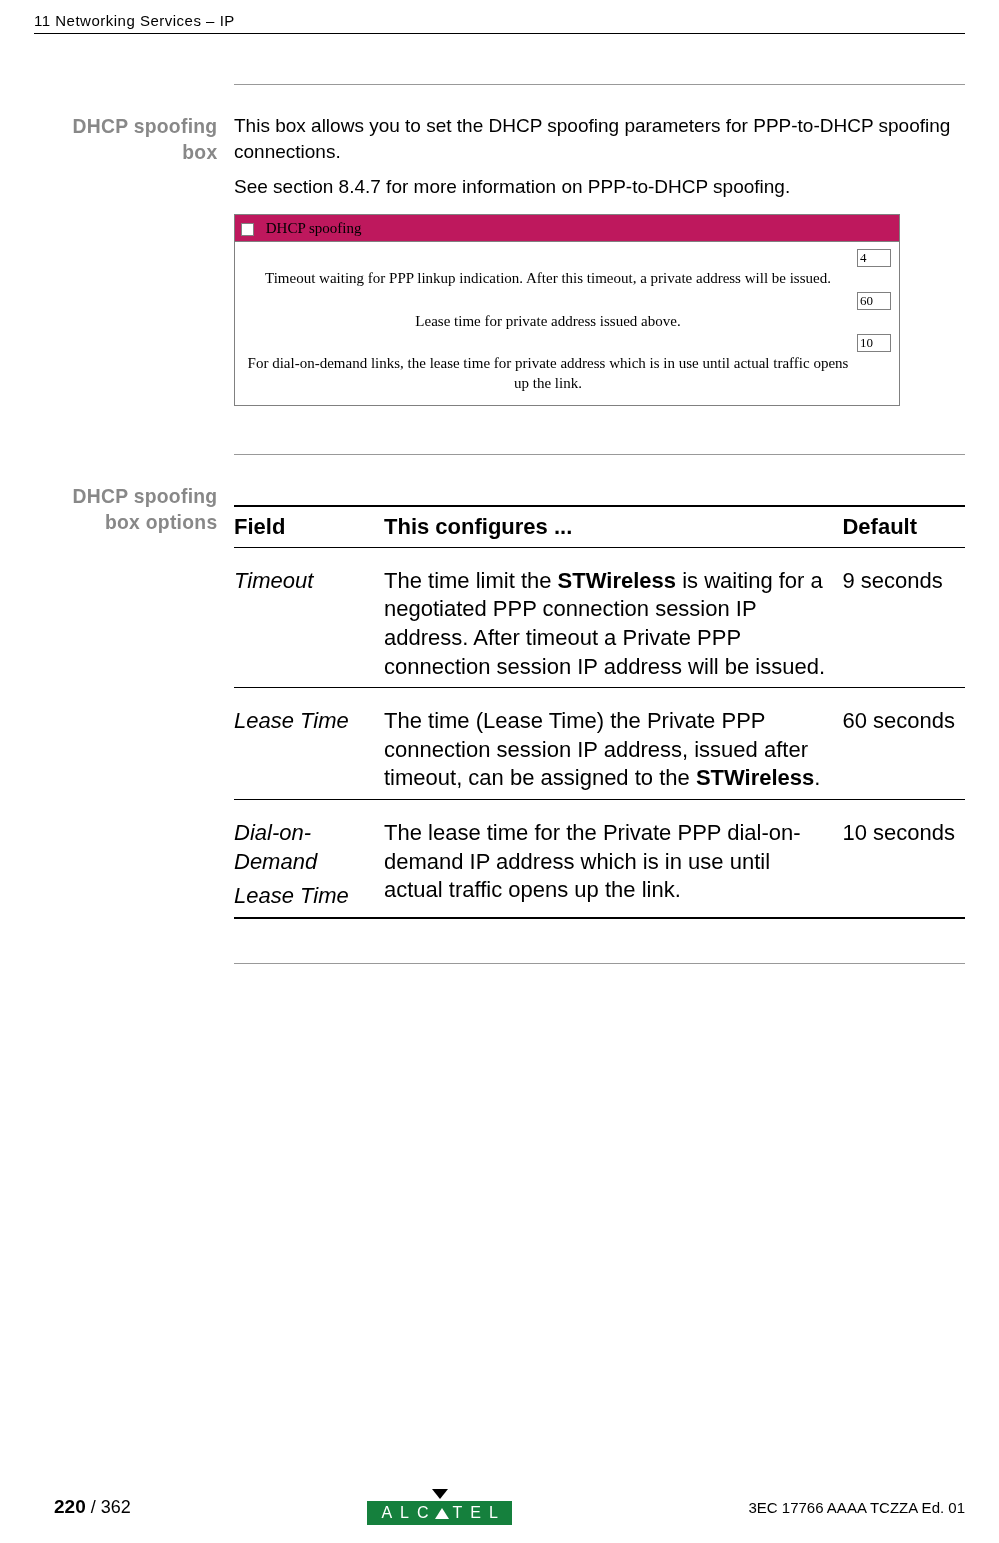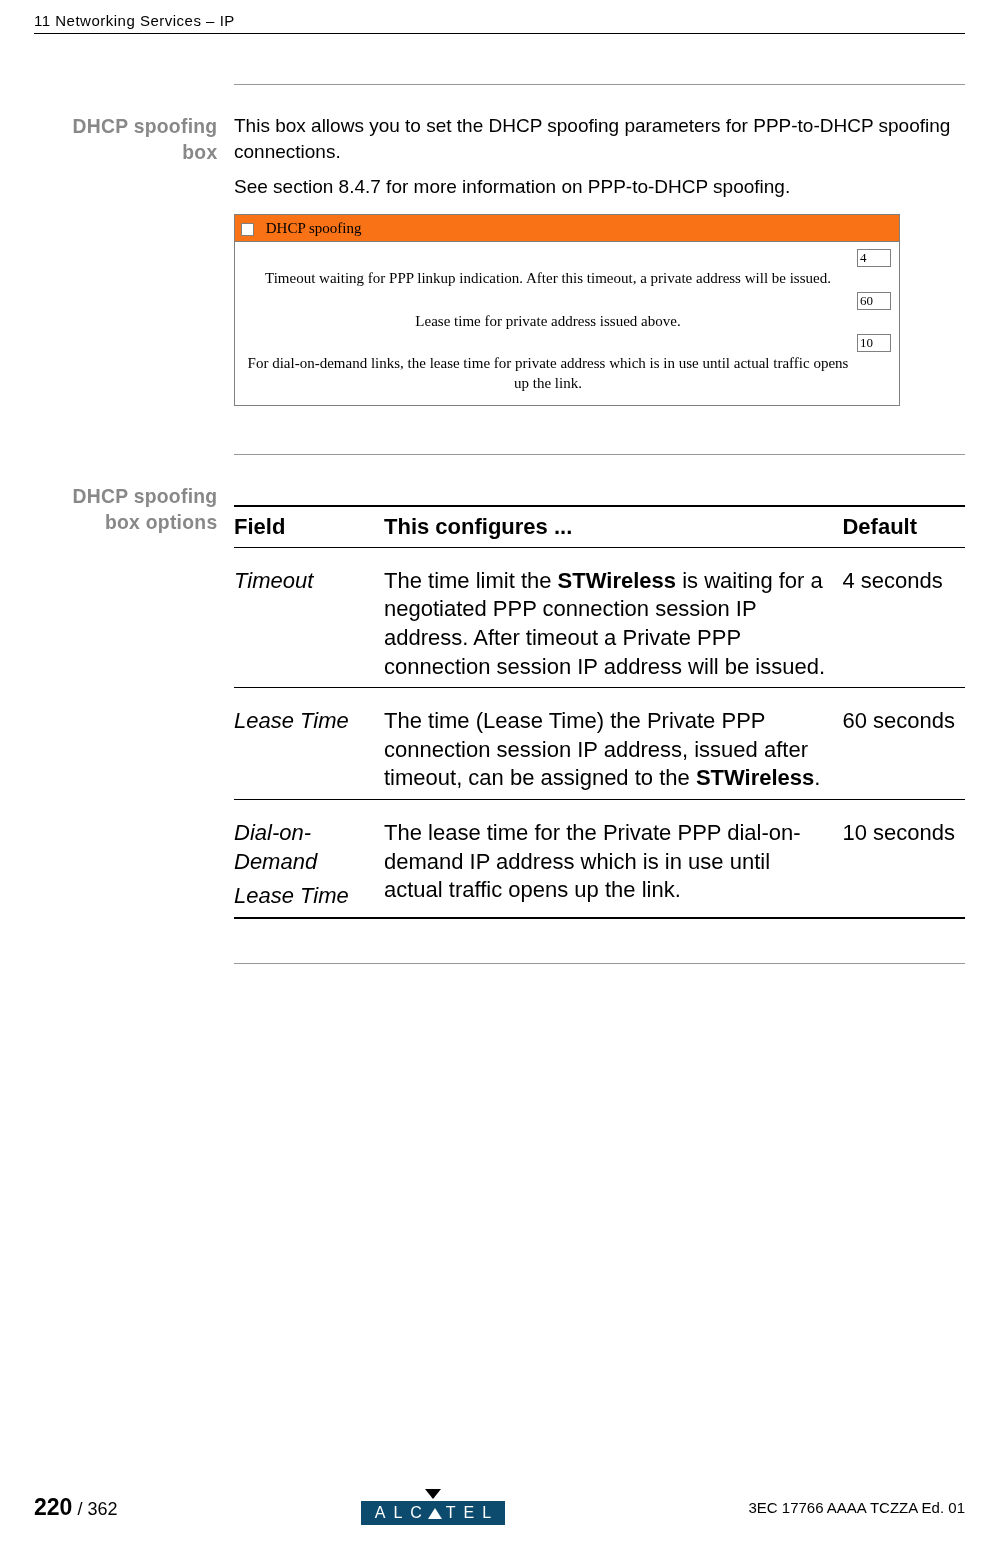--- a/index.html
+++ b/index.html
@@ -61,21 +61,21 @@
   }
   .content p { margin: 0 0 10px 0; }
   .spoof-box {
     border: 1px solid #808080;
     margin: 14px 0 14px 0;
     width: 666px;
     font-family: "Times New Roman", serif;
     font-size: 15px;
   }
   .spoof-header {
-    background: #f97316;
+    background: #be185d;
     border-bottom: 1px solid #808080;
     padding: 3px 6px;
   }
   .spoof-body { padding: 6px 8px 10px 8px; }
   .spoof-row {
     display: flex;
     align-items: flex-start;
     margin-bottom: 2px;
   }
   .spoof-label {
@@ -131,39 +131,39 @@
     left: 34px;
     right: 34px;
     display: flex;
     align-items: center;
     justify-content: space-between;
   }
   .page-num {
     font-family: "Arial Narrow", Arial, sans-serif;
     font-size: 18px;
   }
-  .page-num b { font-weight: bold; font-size: 23px; }
+  .page-num b { font-weight: bold; font-size: 19px; margin-left: 20px; }
   .doc-id {
     font-family: "Arial Narrow", Arial, sans-serif;
     font-size: 15px;
   }
   .alcatel-logo {
     display: flex;
     flex-direction: column;
     align-items: center;
   }
   .tri {
     width: 0; height: 0;
     border-left: 8px solid transparent;
     border-right: 8px solid transparent;
     border-top: 10px solid #000;
     margin-bottom: 2px;
   }
   .logo-bar {
-    background: #0c4a6e;
+    background: #15803d;
     color: #fff;
     font-family: Arial, sans-serif;
     font-size: 16px;
     letter-spacing: 8px;
     padding: 3px 6px 3px 14px;
     display: flex;
     align-items: center;
   }
   .logo-bar .tri-up {
     display: inline-block;
@@ -222,21 +222,21 @@
           <tr>
         <th class="col-field" style="font-style:normal">Field</th>
         <th>This configures ...</th>
         <th class="col-def">Default</th>
       </tr>
       <tr>
         <td class="col-field">Timeout</td>
         <td>
           <span>The time limit the </span><b>STWireless</b><span> is waiting for a negotiated PPP connection session IP address. After timeout a Private PPP connection session IP address will be issued.</span>
         </td>
-        <td class="col-def">4 seconds</td>
+        <td class="col-def">9 seconds</td>
       </tr>
       <tr>
         <td class="col-field">Lease Time</td>
         <td>
           <span>The time (Lease Time) the Private PPP connection session IP address, issued after timeout, can be assigned to the </span><b>STWireless</b><span>.</span>
         </td>
         <td class="col-def">60 seconds</td>
       </tr>
       <tr class="lastrow">
         <td class="col-field">

